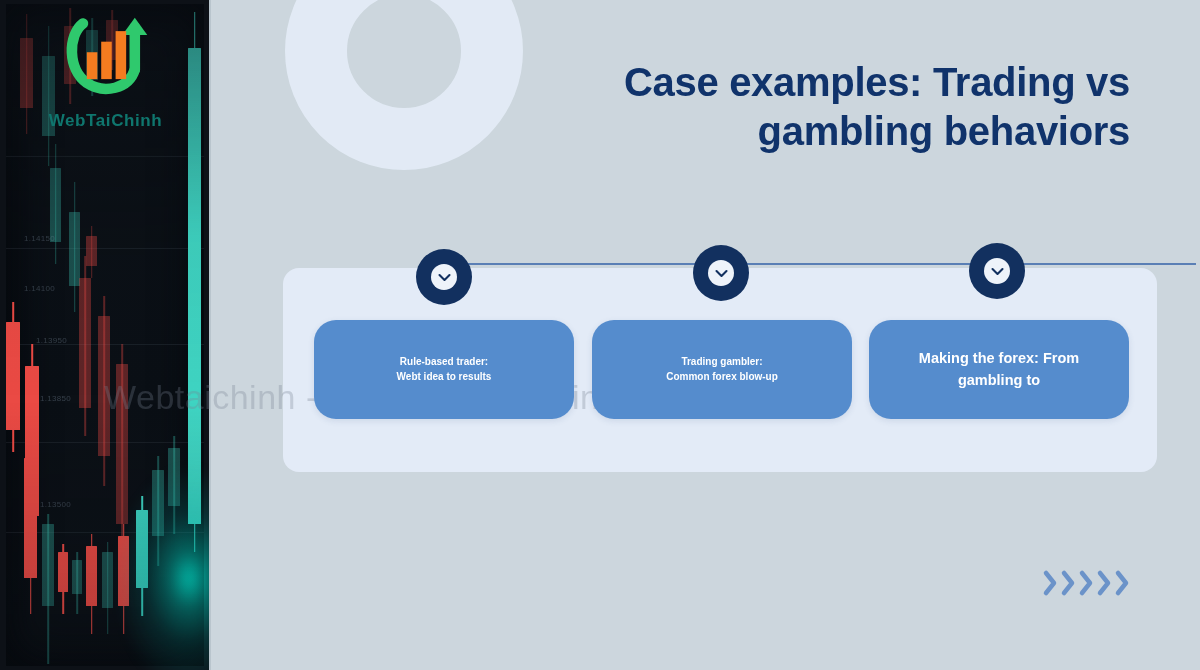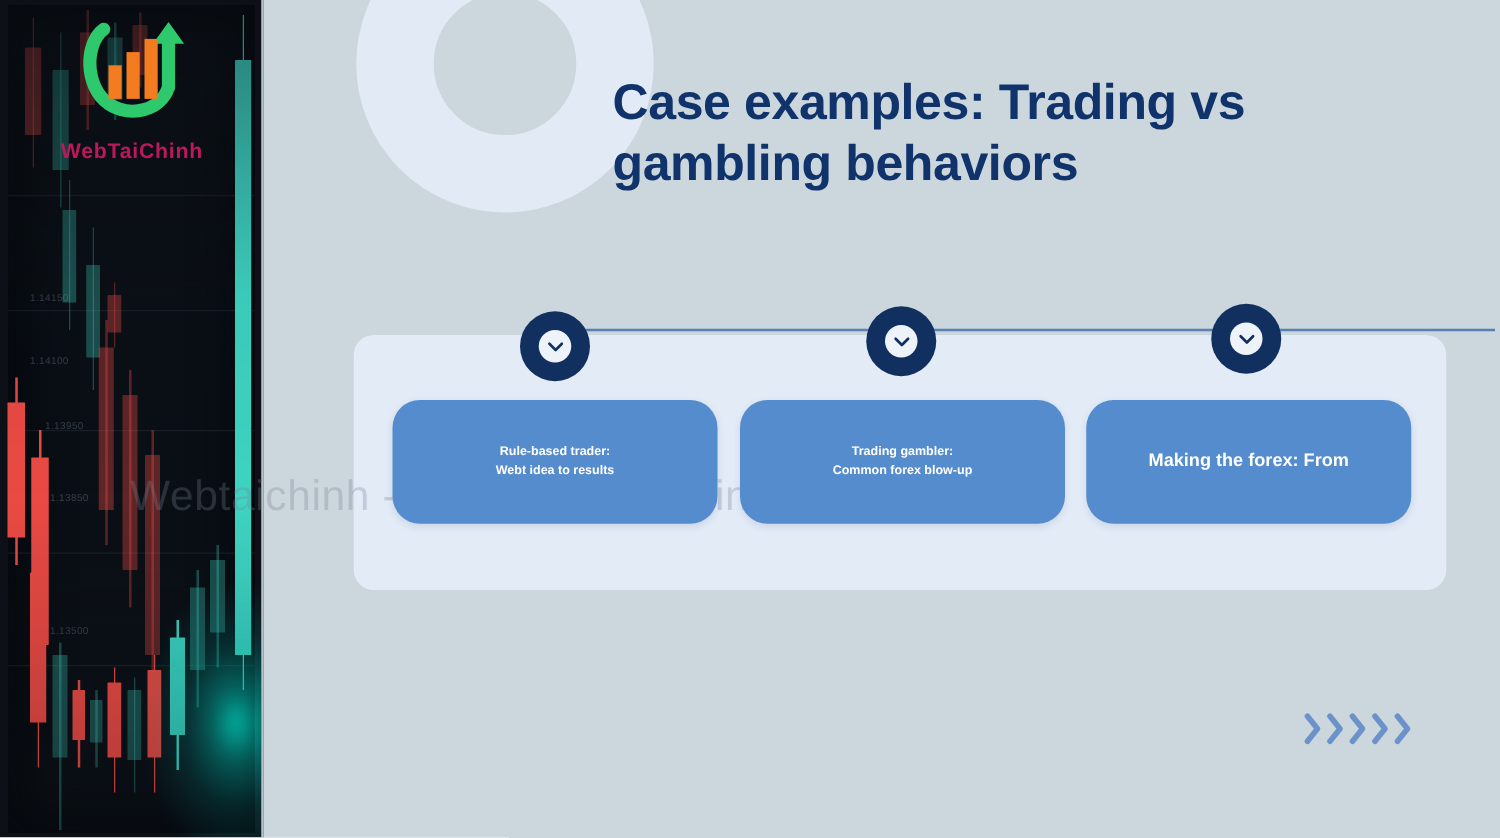--- a/index.html
+++ b/index.html
@@ -72,37 +72,37 @@
 
   
   #logo-block{
     position:absolute; left:0; top:10px; width:211px;
     text-align:center; z-index:6;
   }
   #logo-mark{ width:96px; height:96px; margin:0 auto; display:block; }
   #logo-text{
     margin-top:5px;
     font-size:17px; font-weight:bold; letter-spacing:0.6px;
-    color:#be185d;
+    color:#0f766e;
     font-family:"Liberation Sans", sans-serif;
   }
 
   
   #deco-ring{
     position:absolute; left:285px; top:-68px;
     width:238px; height:238px; border-radius:50%;
     border:62px solid #e3ebf6;
     opacity:0.95;
   }
 
   
   #title{
     position:absolute; right:70px; top:58px;
     width:640px;
-    text-align:left;
+    text-align:right;
     font-size:40px; line-height:1.22;
     font-weight:bold; color:#10336b;
     letter-spacing:-0.3px;
   }
 
   
   #watermark{
     position:absolute; left:104px; top:378px;
     font-size:34px; color:rgba(120,130,145,0.30);
     white-space:nowrap; letter-spacing:0.5px;
@@ -348,20 +348,21 @@
   </div>
   <div class="card" id="card-2">
     <div>
       <div>Trading gambler:</div>
       <div>Common forex blow-up</div>
     </div>
   </div>
   <div class="card" id="card-3">
     <div>
       <div>Making the forex: From</div>
+      <div>gambling to</div>
     </div>
   </div>
 
   <div id="arrows">
     <svg width="17" height="30" viewBox="0 0 17 30">
       <path d="M4 5 L12 15 L4 25" fill="none" stroke="#6b93c9" stroke-width="4.5" stroke-linecap="round" stroke-linejoin="round"></path>
     </svg>
     <svg width="17" height="30" viewBox="0 0 17 30">
       <path d="M4 5 L12 15 L4 25" fill="none" stroke="#6b93c9" stroke-width="4.5" stroke-linecap="round" stroke-linejoin="round"></path>
     </svg>

